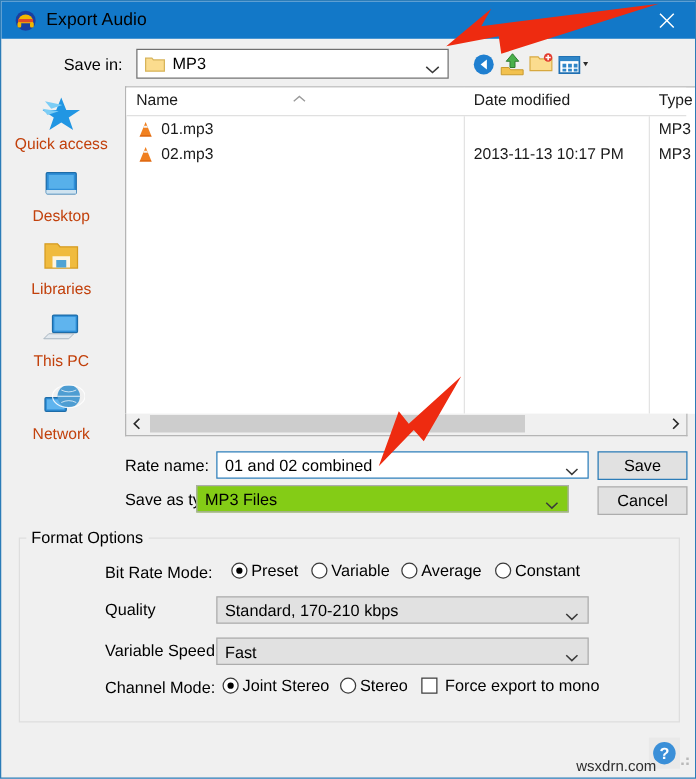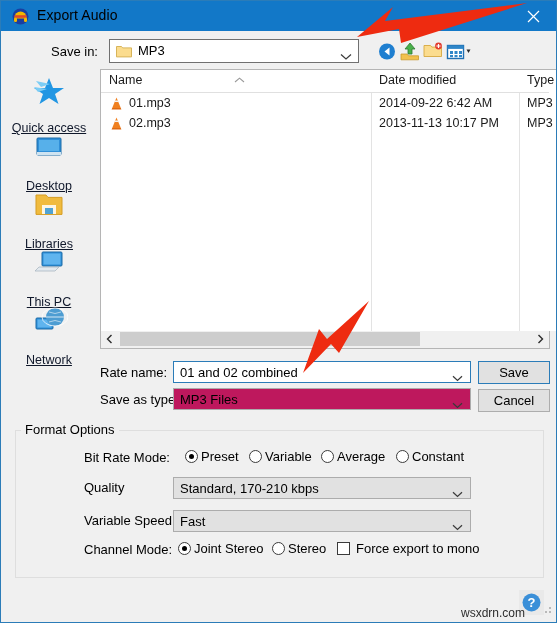--- a/index.html
+++ b/index.html
@@ -212,25 +212,24 @@
     cursor: pointer;
   }
   .place-icon {
     display: block;
     margin: 0 auto;
     height: 34px;
     width: 38px;
   }
   .place-label {
     display: block;
-    margin-top: 14px;
+    margin-top: 1px;
     font-size: 12.5px;
-    color: #0f172a;
-    white-space: nowrap;
-    text-decoration: underline;
+    color: #c2410c;
+    white-space: nowrap;
   }
 
   
   #filename-label {
     position: absolute;
     left: 99px; top: 364px;
     font-size: 13px; color: #000;
   }
   #savetype-label {
     position: absolute;
@@ -241,25 +240,25 @@
     position: absolute;
     left: 172px; top: 360px;
     width: 298px; height: 22px;
     box-sizing: border-box;
     border: 1px solid #2b7cb8;
     background: #ffffff;
     cursor: text;
   }
   #savetype-combo {
     position: absolute;
-    left: 172px; top: 387px;
+    left: 156px; top: 387px;
     width: 298px; height: 22px;
     box-sizing: border-box;
     border: 1px solid #acacac;
-    background: #be185d;
+    background: #84cc16;
     cursor: pointer;
   }
   .combo-value {
     position: absolute;
     left: 6px; top: 3px;
     font-size: 13px;
     color: #000;
     white-space: nowrap;
   }
   .combo-chev {
@@ -549,21 +548,20 @@
 
     <div class="filerow" style="top:24px">
       <span class="file-icon">
         <svg width="15" height="15" viewBox="0 0 15 15">
           <path d="M7.5 1.5 L11.8 12 H3.2 Z" fill="#f08020"></path>
           <path d="M6.2 4.6 h2.6 l.5 1.5 h-3.6 z" fill="#f4f4f4"></path>
           <path d="M3.2 12 h8.6 l.6 1.4 h-9.8 z" fill="#e06a12"></path>
         </svg>
       </span>
       <span class="file-name">01.mp3</span>
-      <span class="file-date">2014-09-22 6:42 AM</span>
       <span class="file-type">MP3 </span>
     </div>
 
     <div class="filerow" style="top:44px">
       <span class="file-icon">
         <svg width="15" height="15" viewBox="0 0 15 15">
           <path d="M7.5 1.5 L11.8 12 H3.2 Z" fill="#f08020"></path>
           <path d="M6.2 4.6 h2.6 l.5 1.5 h-3.6 z" fill="#f4f4f4"></path>
           <path d="M3.2 12 h8.6 l.6 1.4 h-9.8 z" fill="#e06a12"></path>
         </svg>

